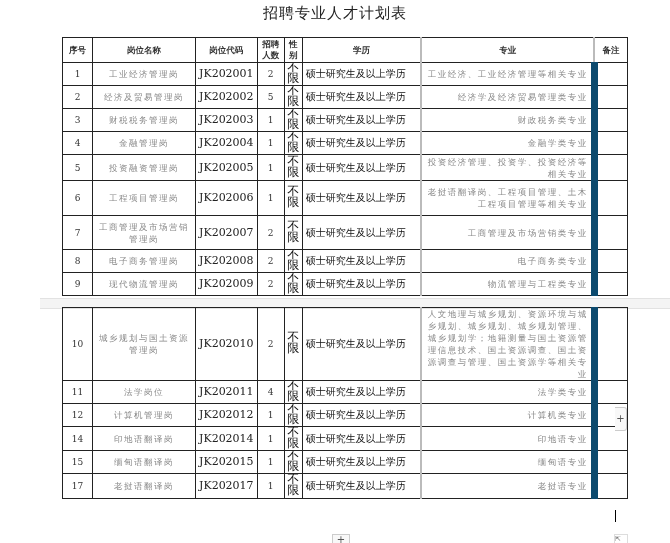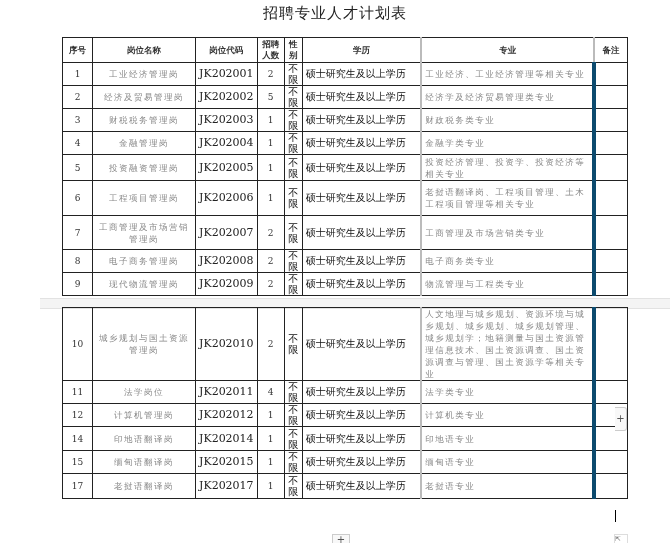--- a/index.html
+++ b/index.html
@@ -1,24 +1,24 @@
 <!DOCTYPE html>
 <html><head>
 <meta charset="utf-8">
 <style>
   html, body { margin:0; padding:0; }
   body { width:670px; height:543px; background:#ffffff; position:relative; overflow:hidden; font-family:"DejaVu Serif", serif; }
   .title { position:absolute; left:0; width:670px; top:4px; text-align:center; font-family:"DejaVu Sans", sans-serif; font-size:15px; color:#222; letter-spacing:1px; }
   .tbl { position:absolute; left:62px; border-collapse:collapse; table-layout:fixed; }
   .tbl td { border:1px solid #222; padding:0 3px; font-size:9px; color:#333; text-align:center; vertical-align:middle; overflow:hidden; line-height:12px; }
   .tbl td.name { color:#888; font-size:8.5px; letter-spacing:1.5px; }
-  .tbl td.major { color:#888; font-size:8.5px; text-align:left; letter-spacing:1.5px; border-right:4px solid #0c4a6e; }
+  .tbl td.major { color:#888; font-size:8.5px; text-align:right; letter-spacing:1.5px; border-right:7px solid #0c4a6e; }
   .tbl td.major-h { border-right:2px solid #bbb;text-align:center; }
   .tbl td.edu { text-align:left; font-family:"DejaVu Sans", sans-serif; font-size:10px; color:#111; border-right:2px solid #bbb; }
-  .tbl td.sex { font-family:Liberation Sans, sans-serif; font-size:10px; line-height:11px; padding:0; color:#111; }
+  .tbl td.sex { font-family:Liberation Mono, monospace; font-size:12px; line-height:11px; padding:0; color:#111; }
   .tbl td.code { font-size:11px; color:#222; }
   .tbl tr.hdr td { font-weight:bold; font-size:8.5px; color:#333; }
   .tbl1 { top:37px; }
   .tbl2 { top:307px; }
   .pagebreak { position:absolute; left:40px; width:630px; top:298px; height:9px; background:#f4f4f4; border-top:1px solid #e2e2e2; border-bottom:1px solid #e2e2e2; }
   .addrow { position:absolute; left:332px; top:534px; width:16px; height:9px; border:1px solid #ccc; border-bottom:none; font-size:10px; line-height:9px; text-align:center; color:#555; font-family:"DejaVu Sans", sans-serif; background:#f8f8f8; }
   .addcol { position:absolute; left:615px; top:407px; width:11px; height:22px; border:1px solid #ccc; border-left:none; border-radius:0 3px 3px 0; font-size:10px; line-height:22px; text-align:center; color:#555; font-family:"DejaVu Sans", sans-serif; background:#f8f8f8; }
   .resize { position:absolute; left:614px; top:534px; width:12px; height:9px; font-size:7px; color:#666; font-family:"DejaVu Sans", sans-serif; border:1px solid #ddd; }
   .cursor { position:absolute; left:615px; top:510px; width:1px; height:12px; background:#000; }
 </style>

